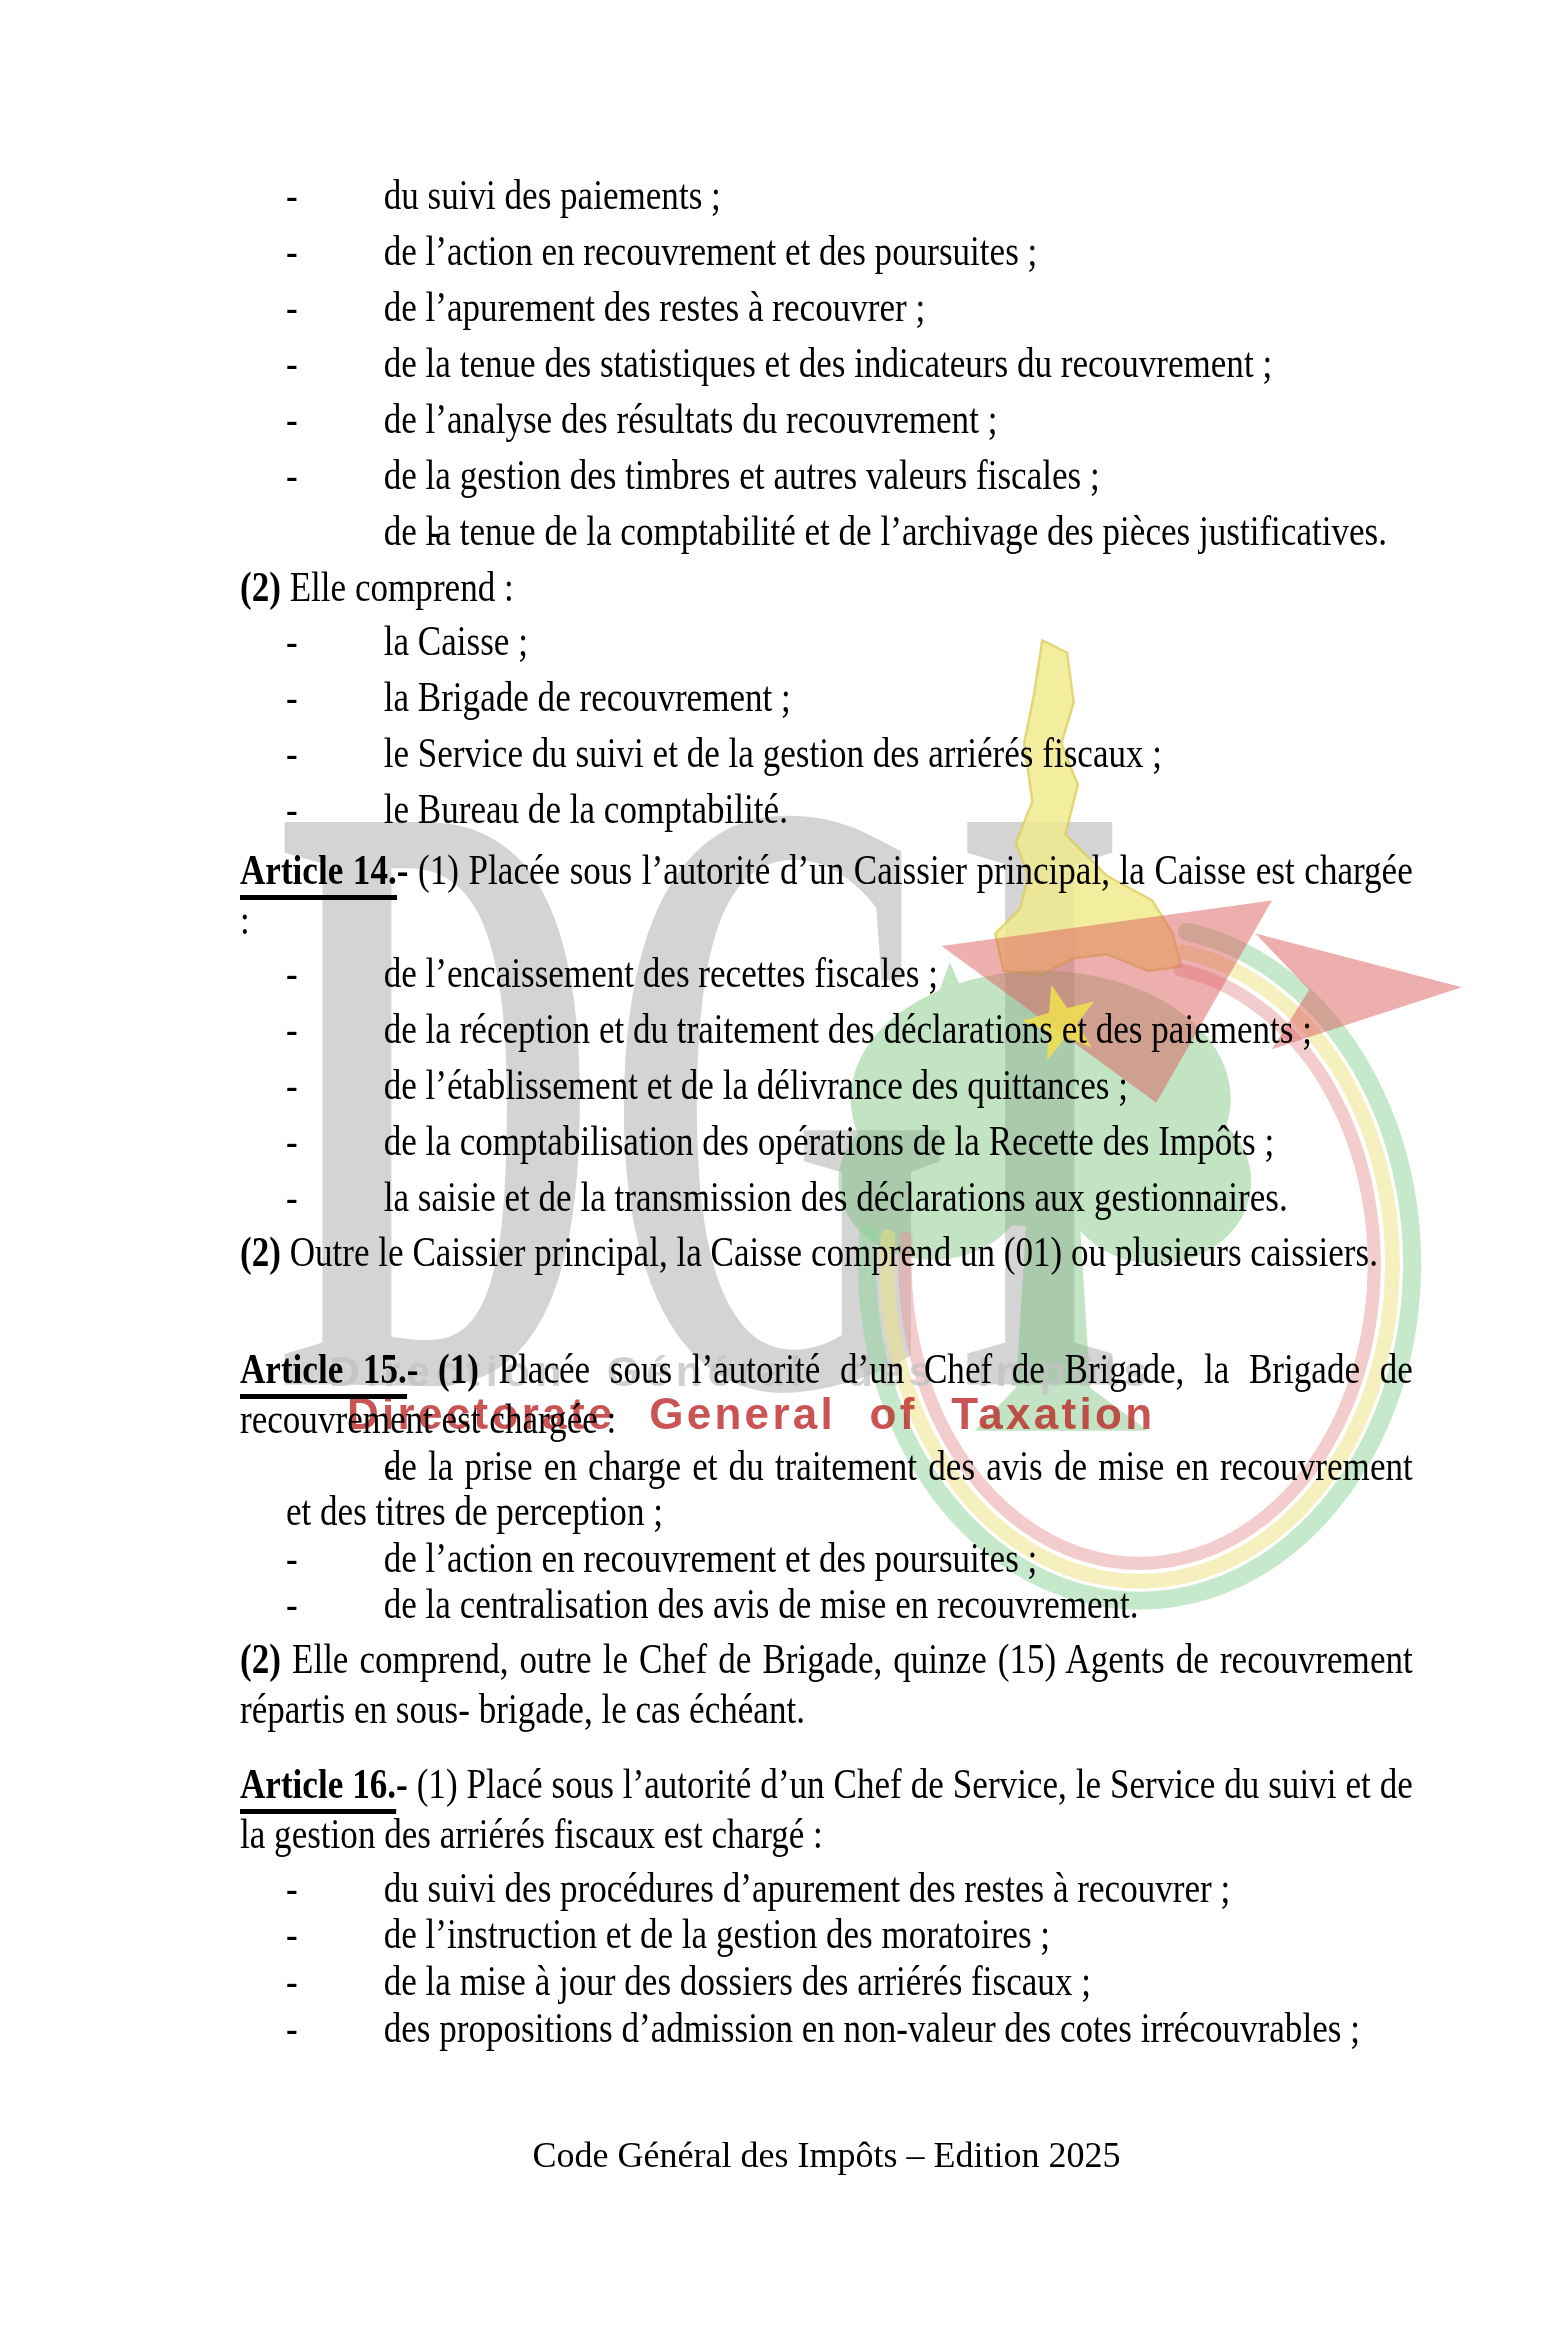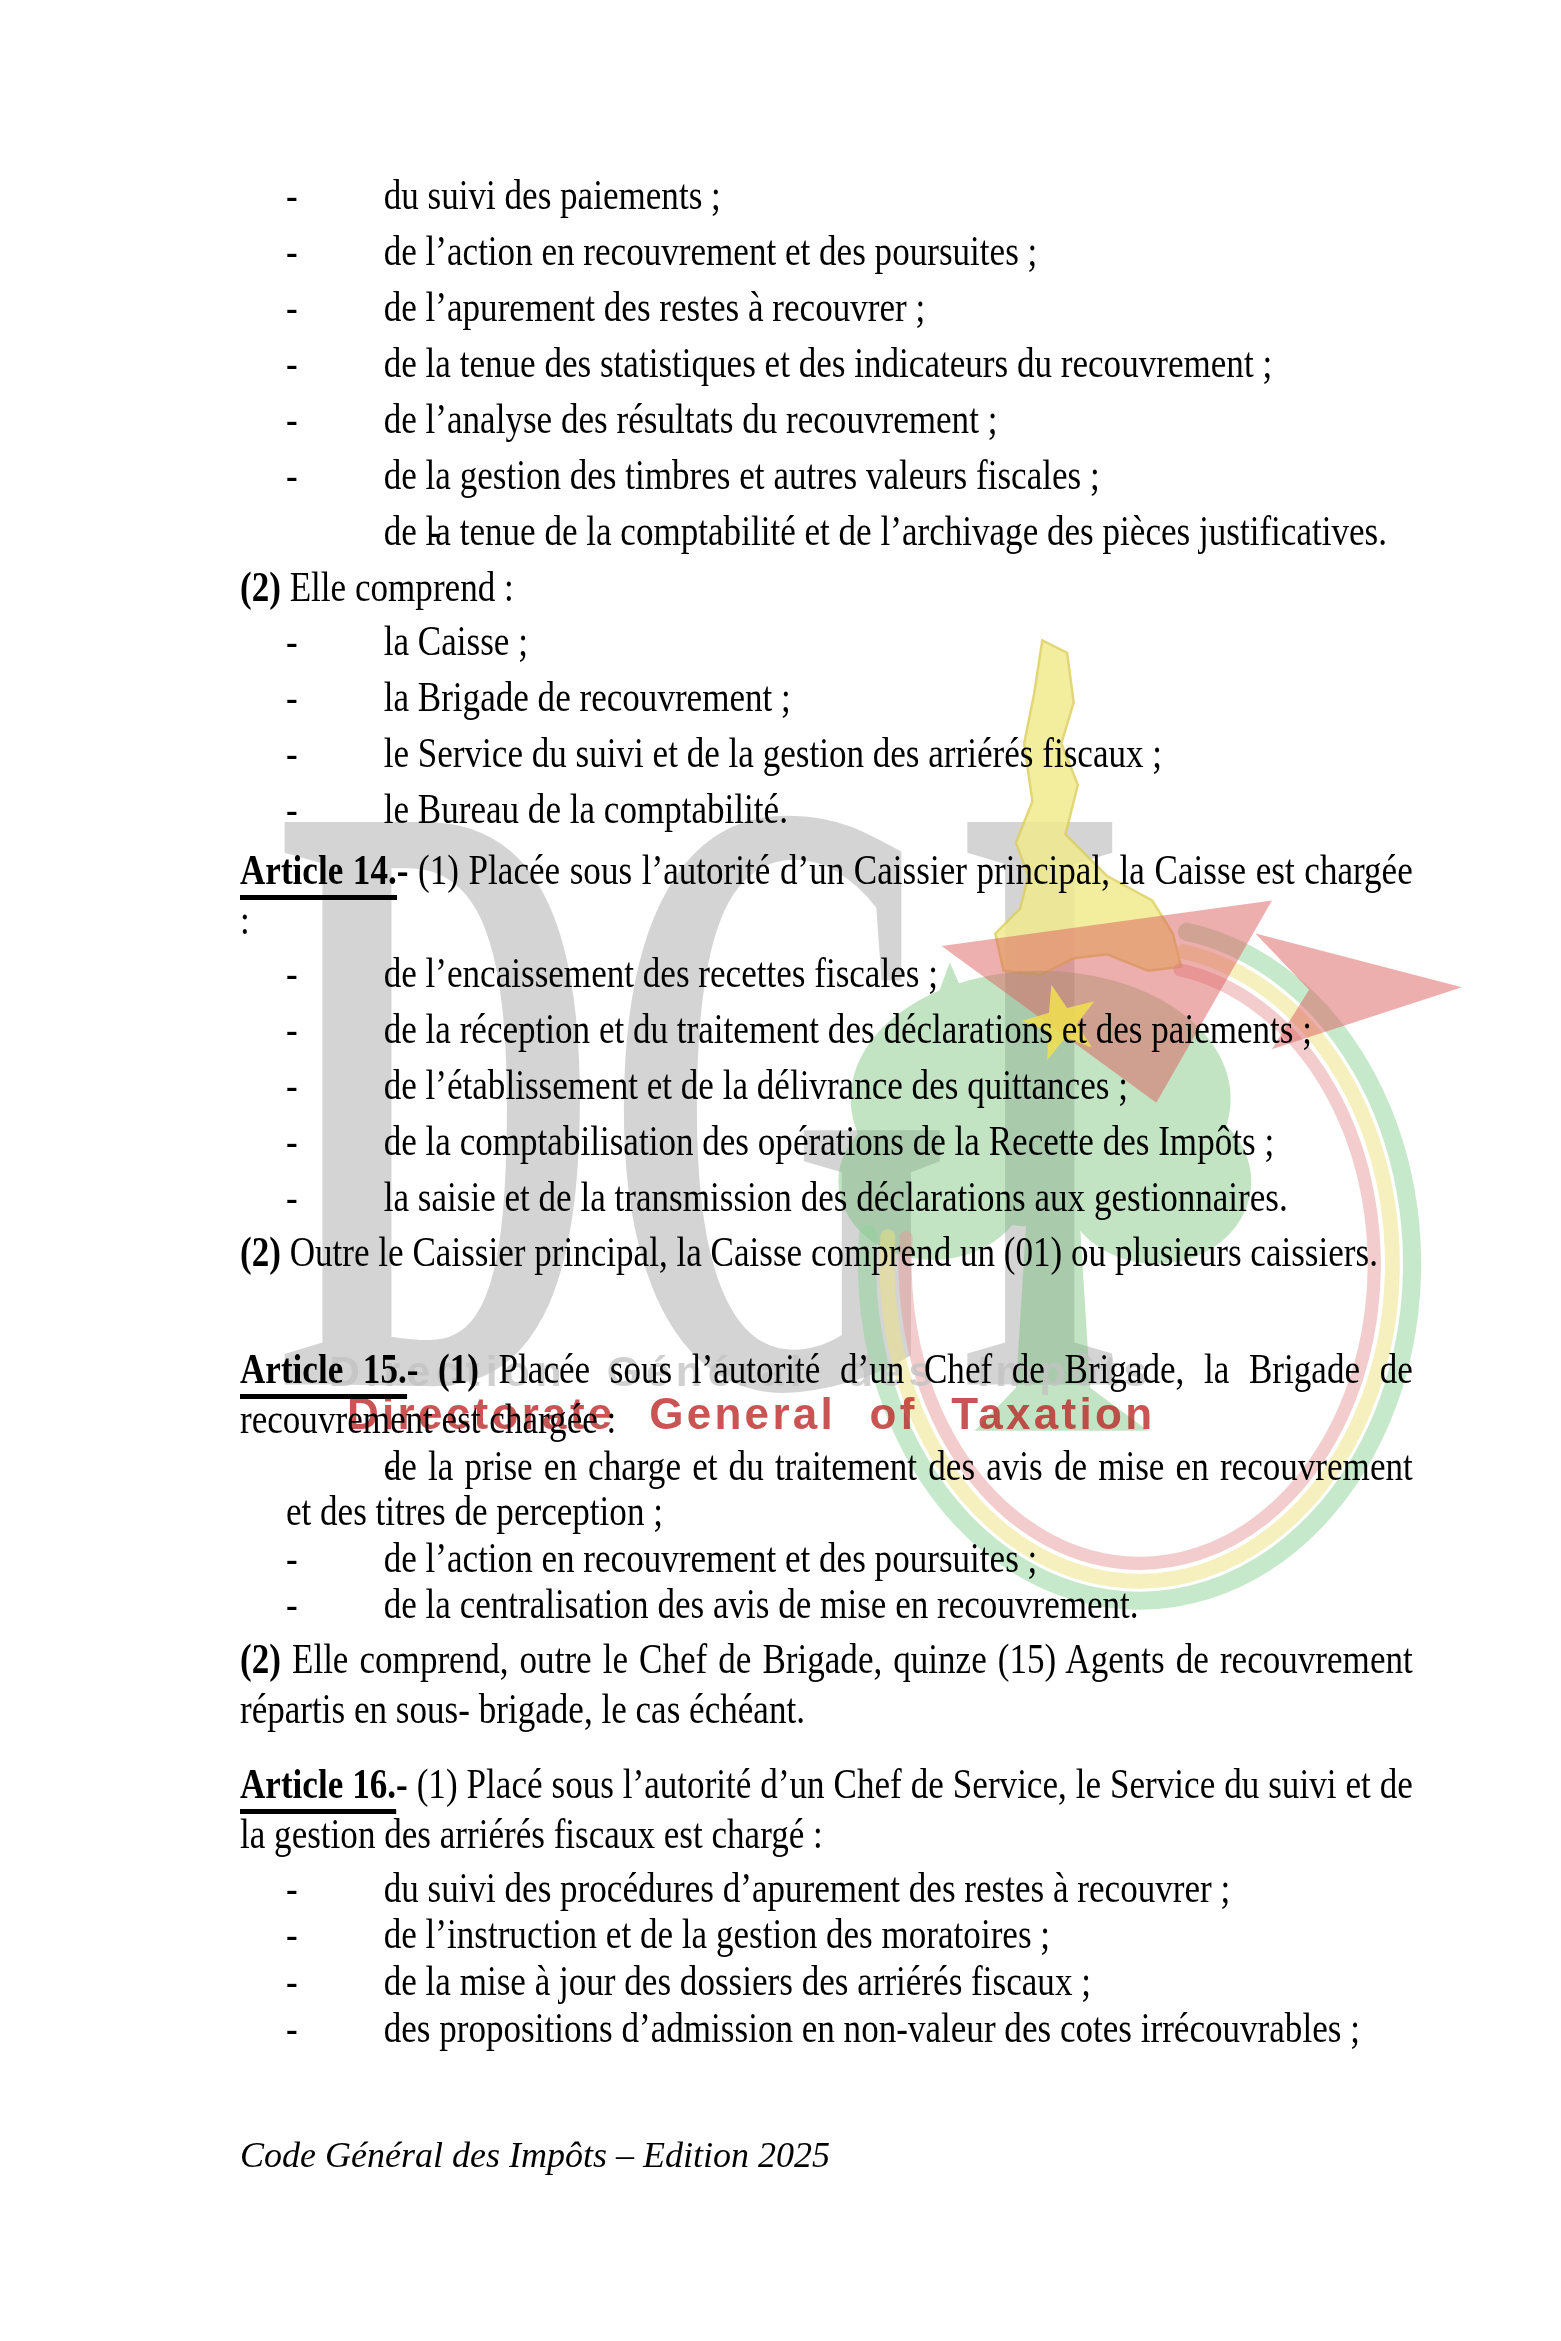--- a/index.html
+++ b/index.html
@@ -53,22 +53,22 @@
   #art14 { margin-bottom:8.3px; }
   #list3 { margin-bottom:11.6px; }
   .p-outre { line-height:45px; }
   #art15 { margin-top:69px; }
   .list-t .li { line-height:45px; margin-bottom:1.7px; }
   #p-elle15 { line-height:50px; margin-top:6.6px; }
   #art16 { margin-top:25px; margin-bottom:6.6px; }
   
   #footer {
     position:absolute; left:240px; top:2135px; width:1173px;
-    text-align:left; z-index:2;
-    font-size:36px; line-height:41px;font-style:italic;
+    text-align:center; z-index:2;
+    font-size:36px; line-height:41px;
   }
 </style>
 </head>
 <body>
 
 <svg id="wm-svg" width="1561" height="2342" viewBox="0 0 1890 2835">
 
   <text x="335" y="1676" font-family="Liberation Serif, serif" font-weight="bold" font-size="1040" textLength="1030" lengthAdjust="spacingAndGlyphs" fill="#c9c9c9" opacity="0.78">DGI</text>
 
   <polygon points="1262,775 1292,790 1300,850 1285,900 1305,950 1290,1010 1340,1060 1395,1090 1420,1130 1430,1170 1390,1175 1340,1155 1300,1160 1260,1180 1215,1175 1205,1130 1235,1100 1245,1060 1230,1020 1250,970 1240,900 1252,840" fill="#f1ea8e" stroke="#ddd061" stroke-width="3" opacity="0.85"></polygon>

